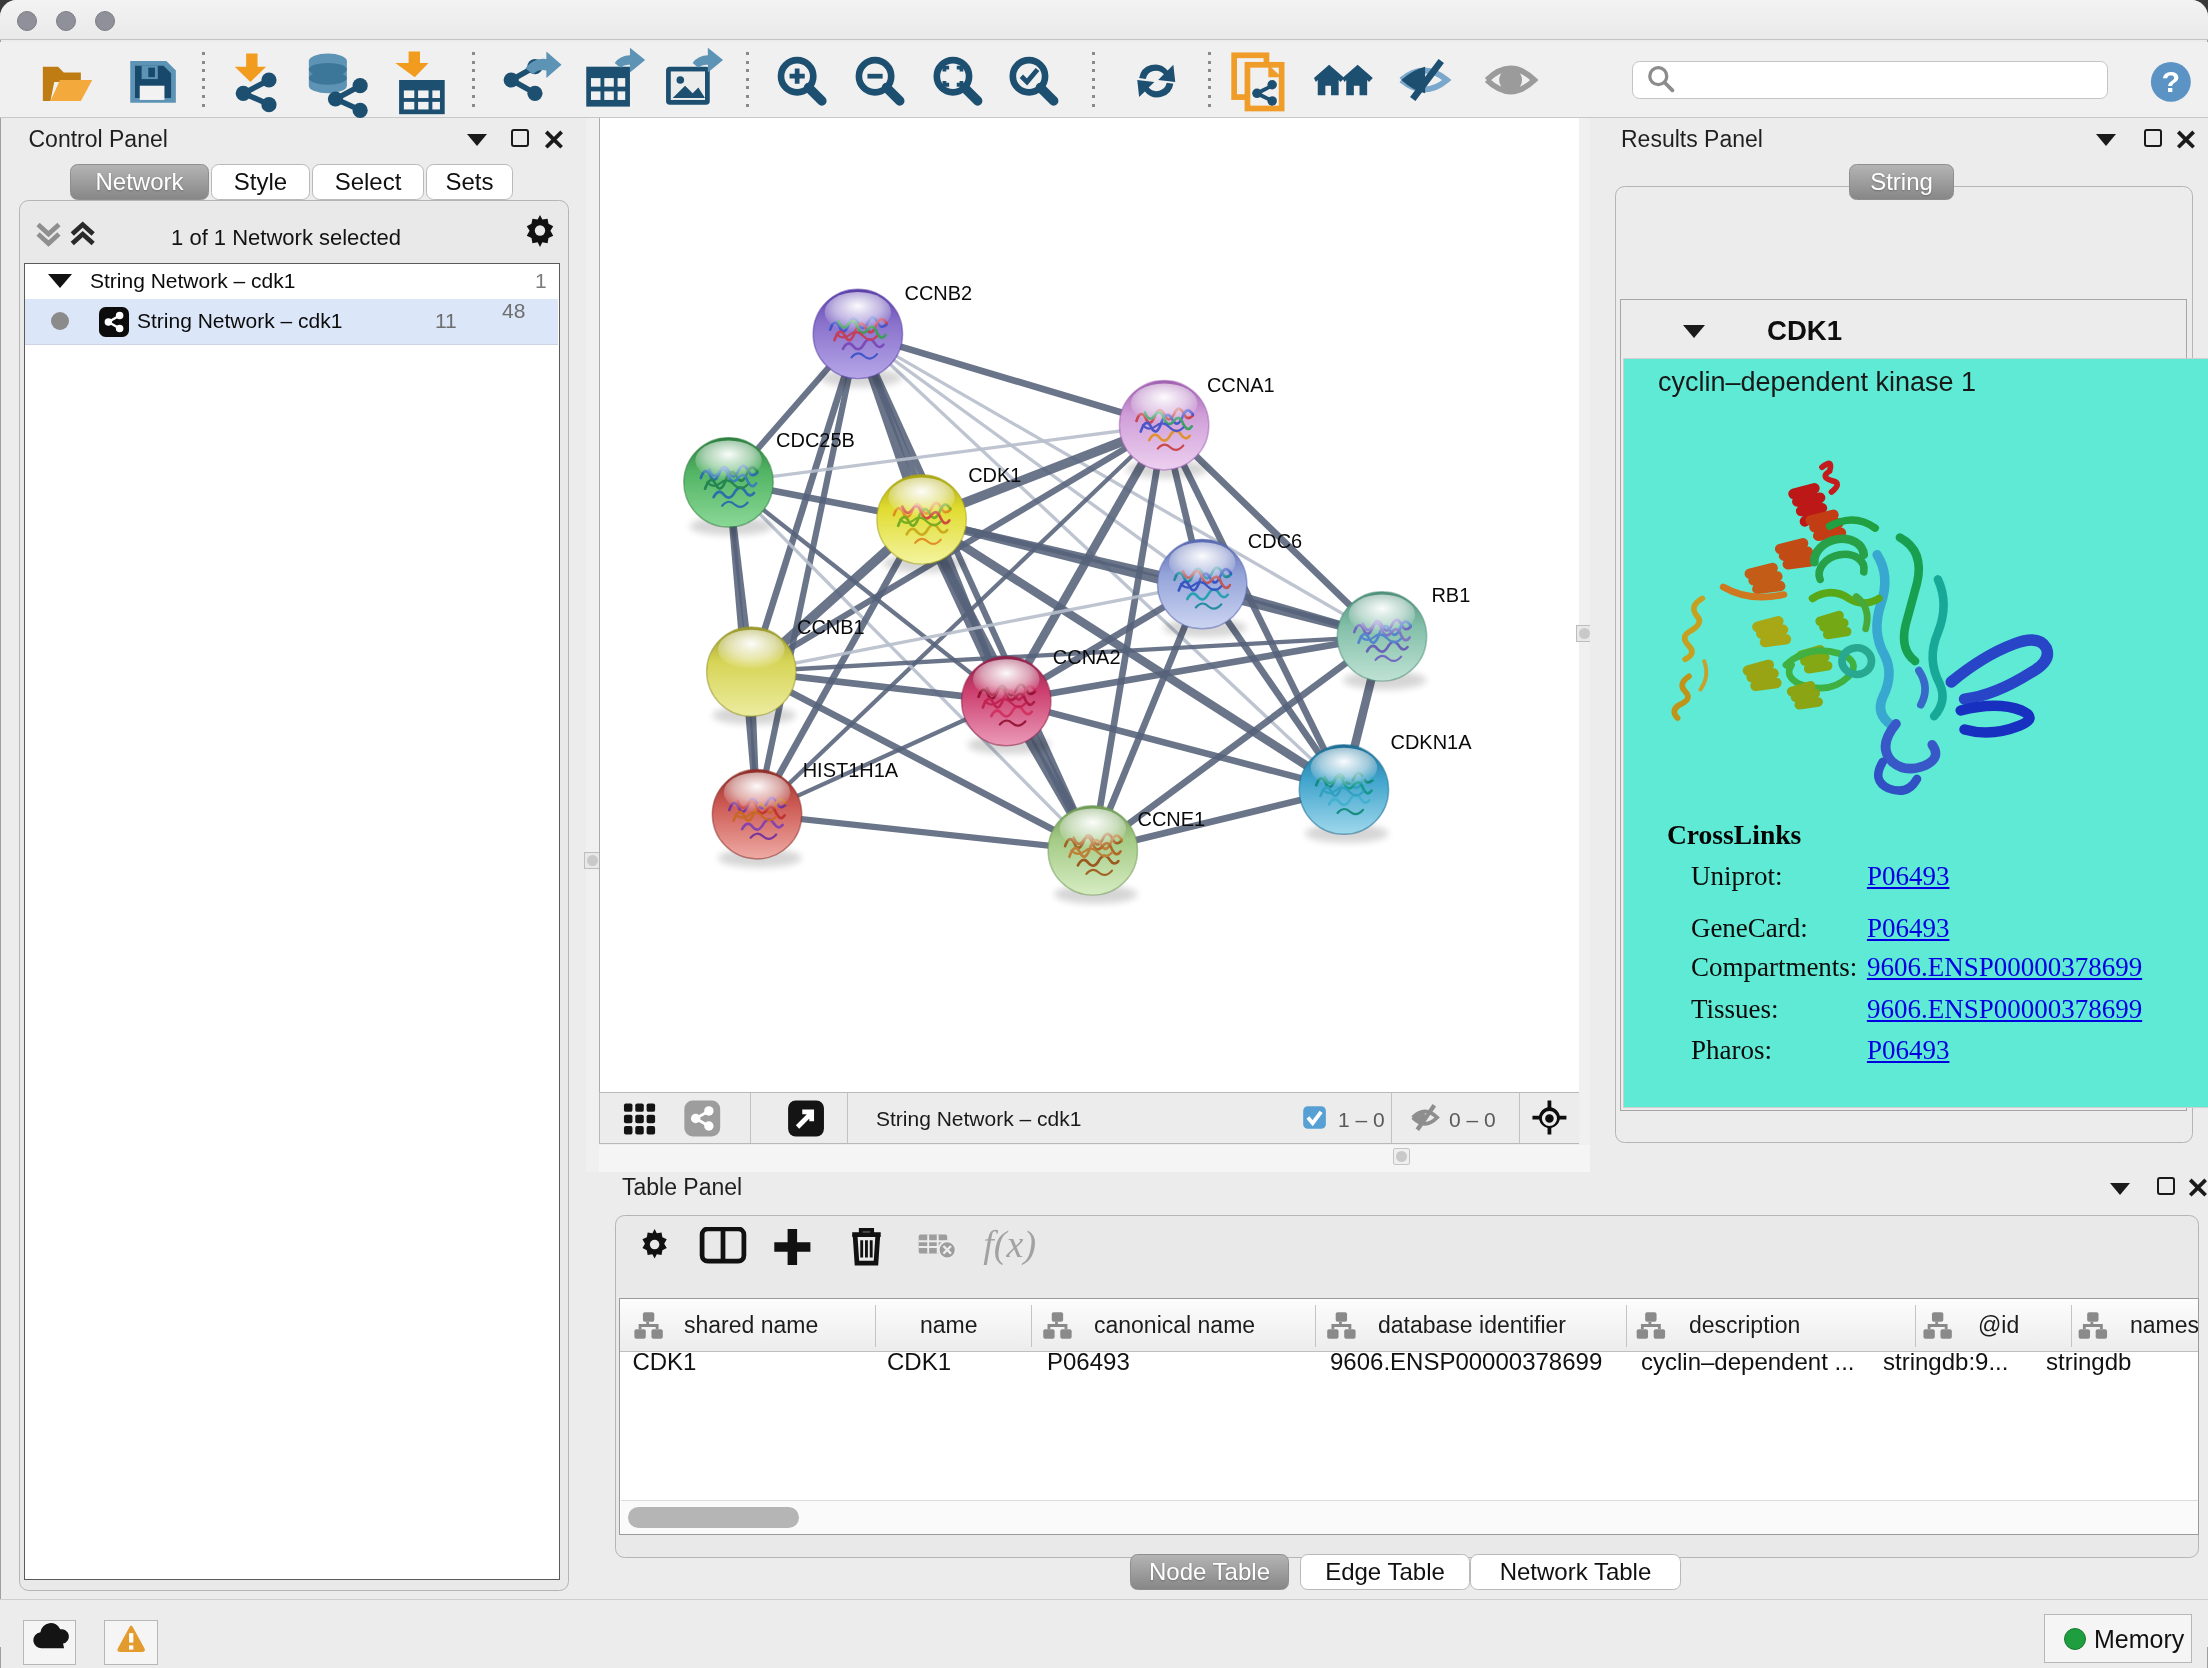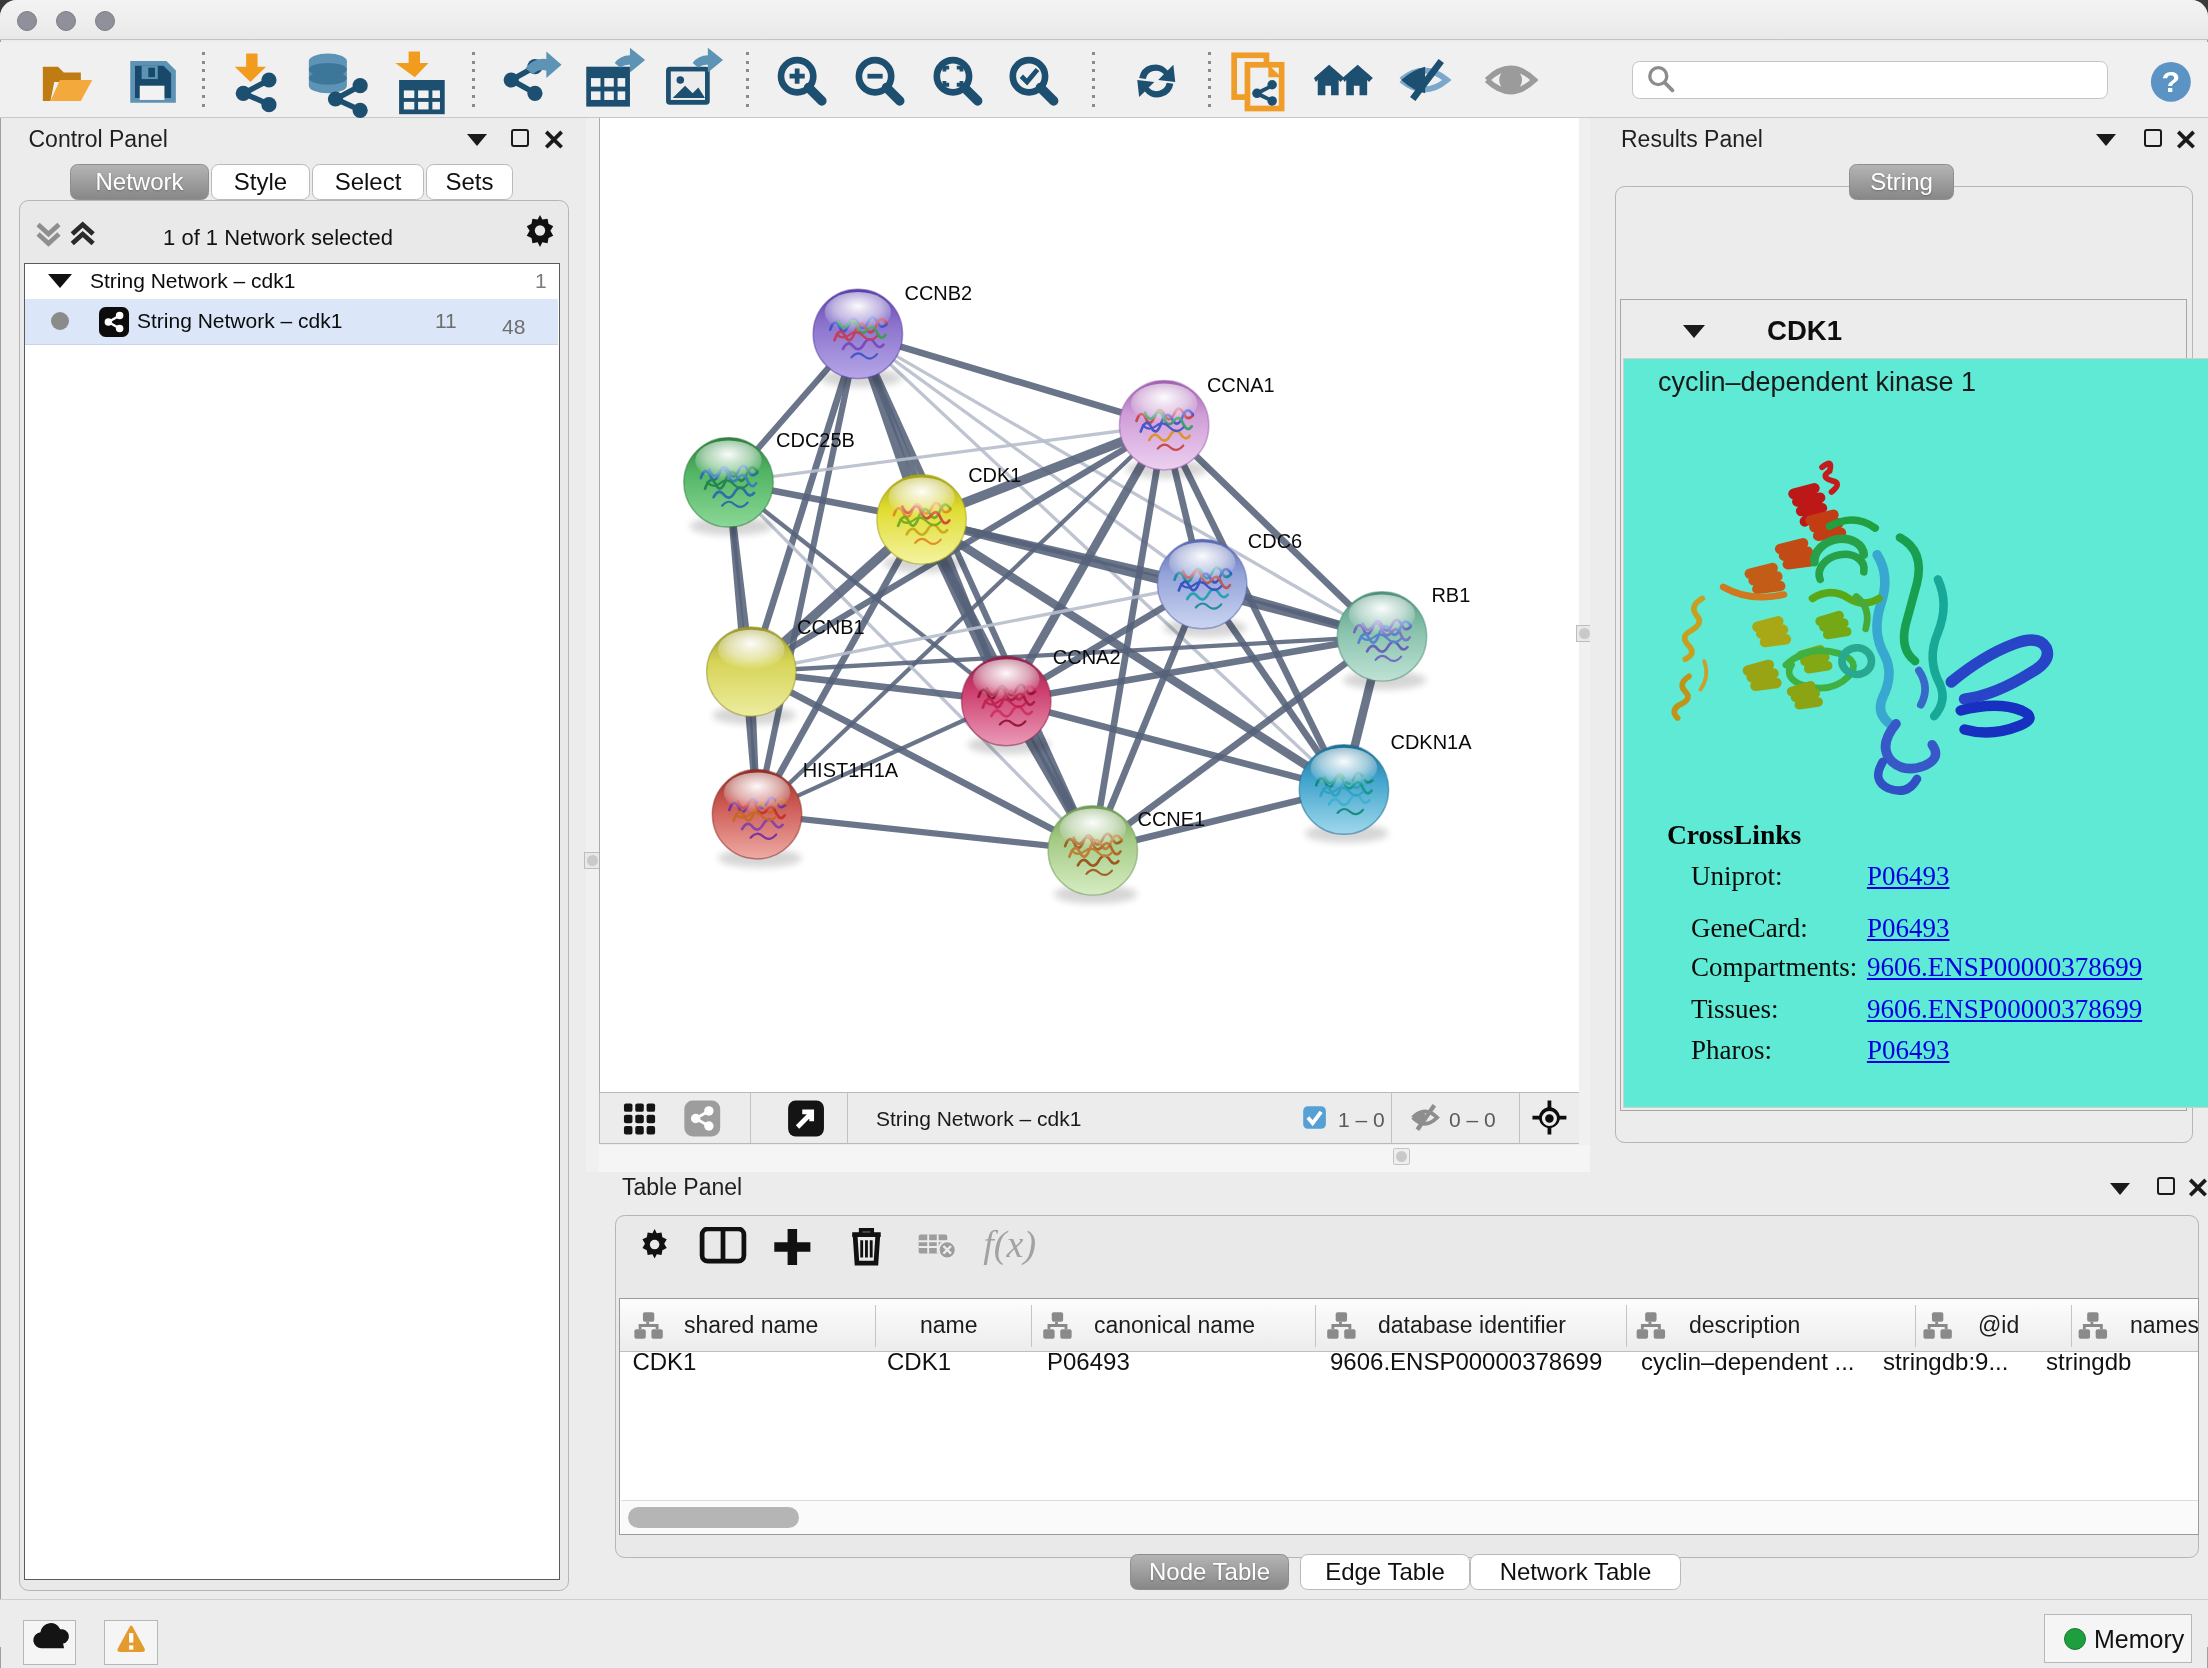--- a/index.html
+++ b/index.html
@@ -214,21 +214,21 @@
   <div id="cpanel" class="abs" style="left:0;top:118px;width:586px;height:1481px">
     <div class="ph-title" style="left:28.5px;top:7.6px">Control Panel</div>
     <div class="tri-d" style="left:467px;top:16px"></div>
     <div class="flt" style="left:511px;top:10.5px"></div>
     <div class="clx" style="left:542px;top:7.6px">✕</div>
     <div class="rbox" style="left:19px;top:82px;width:550px;height:1391px"></div>
     <div class="tab sel" style="left:70px;top:46px;width:139px">Network</div>
     <div class="tab" style="left:211px;top:46px;width:99px">Style</div>
     <div class="tab" style="left:312px;top:46px;width:112px">Select</div>
     <div class="tab" style="left:426px;top:46px;width:87px">Sets</div>
-    <div class="abs" style="left:9px;top:107px;width:538px;font-size:22px;color:#131313;text-align:center">1 of 1 Network selected</div>
+    <div class="abs" style="left:17px;top:107px;width:538px;font-size:22px;color:#131313;text-align:center">1 of 1 Network selected</div>
     <svg class="abs" style="left:34px;top:99px" width="67" height="38" viewBox="0 0 70 40">
       <g fill="none" stroke="#8f8f8f" stroke-width="5">
           <path d="M4 8 L15 18 L26 8"></path>
           <path d="M4 18 L15 28 L26 18"></path>
         </g>
       <g fill="none" stroke="#2a2a2a" stroke-width="5">
           <path d="M40 18 L51 8 L62 18"></path>
           <path d="M40 28 L51 18 L62 28"></path>
         </g>
     </svg>
@@ -249,21 +249,21 @@
               <circle cx="22" cy="9" r="4"></circle>
               <circle cx="22" cy="23" r="4"></circle>
             </g>
             <g stroke="#fff" stroke-width="2.6">
               <path d="M10 16 L22 9"></path>
               <path d="M10 16 L22 23"></path>
             </g>
           </svg>
         <div class="abs" style="left:112px;top:9.5px;font-size:21px;color:#0c0c0c">String Network – cdk1</div>
         <div class="abs" style="left:410px;top:9.5px;font-size:21px;color:#6e6e6e">11</div>
-        <div class="abs" style="left:477px;top:16px;font-size:21px;color:#6e6e6e">48</div>
+        <div class="abs" style="left:477px;top:0;font-size:21px;color:#6e6e6e">48</div>
       </div>
     </div>
   </div>
 
   <div class="abs" style="left:586px;top:118px;width:13.3px;height:1054px;background:#f0f0f0"></div>
   <div class="abs" style="left:584px;top:852px;width:17px;height:17px;background:#e8e8e8;border:1px solid #bdbdbd"></div>
   <div class="abs" style="left:587px;top:855px;width:11.4px;height:11.4px;border-radius:50%;background:#c9c9c9"></div>
 
   <div class="abs" style="left:599px;top:118px;width:980px;height:974px;background:#fff;border-left:1px solid #ababab"></div>
   <svg id="netsvg" width="980" height="974" viewBox="0 0 1030 1024" style="position:absolute;left:599px;top:118px" font-family="Liberation Sans">

